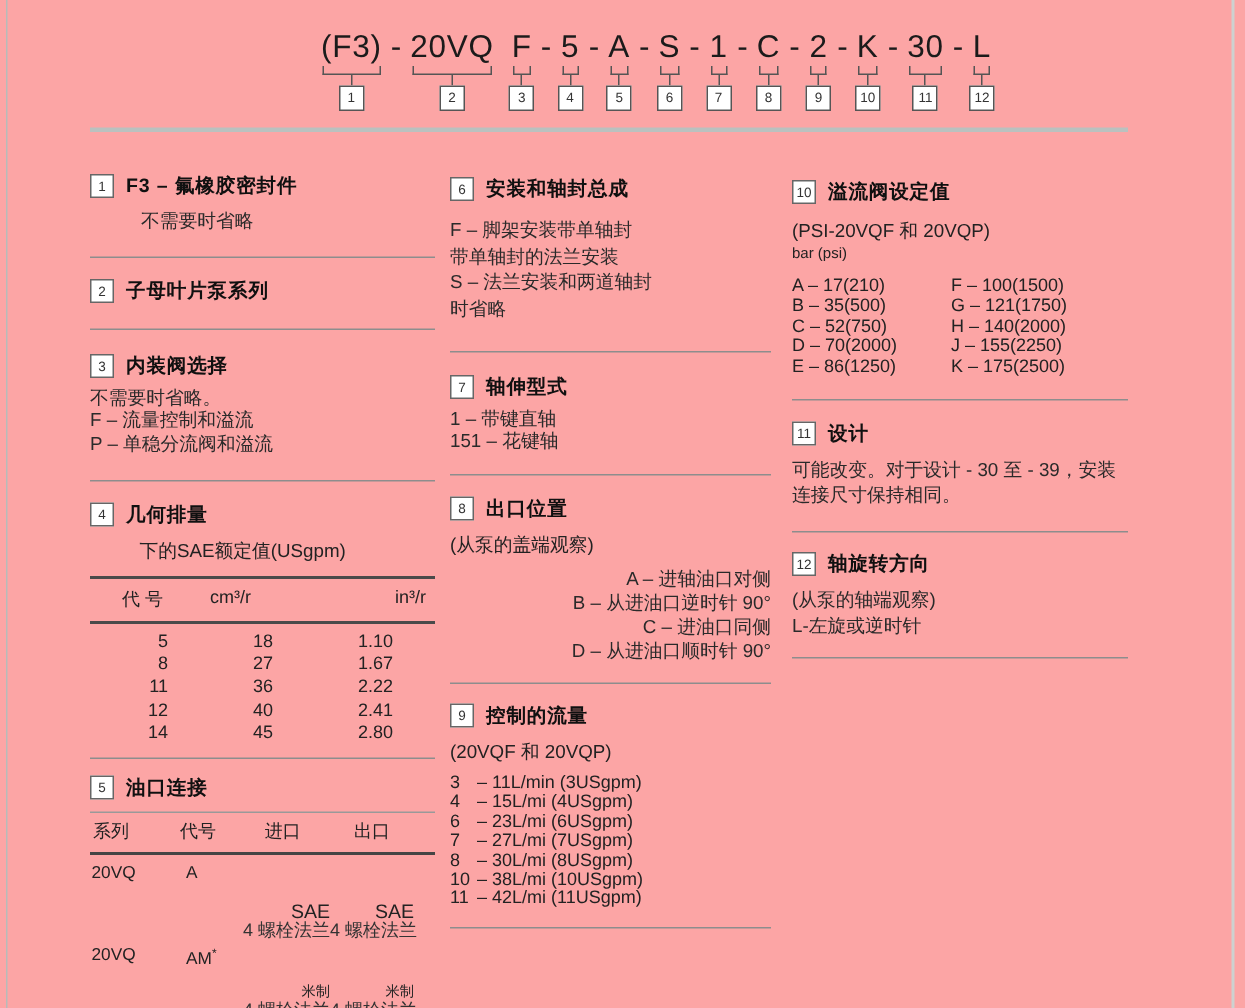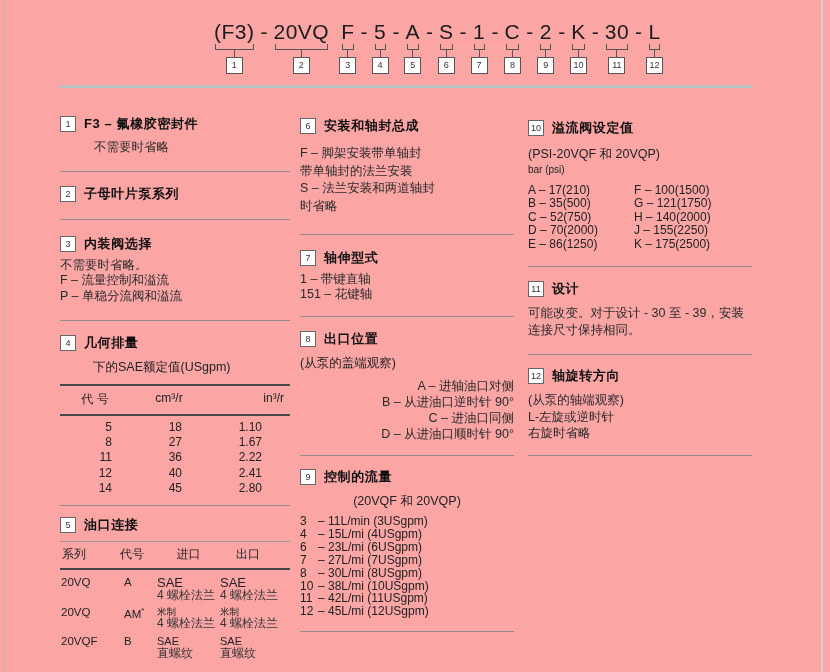--- a/index.html
+++ b/index.html
@@ -42,61 +42,61 @@
   .div-l3{margin-top:16px;}
   .s4-head{margin-top:13px;}
   .s4-note{margin-top:7px;}
   .s4-note .n1{font-size:12.5px;line-height:16px;white-space:nowrap;}
   .s4-note .n2{font-size:12.5px;line-height:16px;padding-left:33px;white-space:nowrap;}
   .disp-table{margin-top:9px;}
   .dt-rule{border-top:2px solid #4a4a4a;}
   .dt-head,.dt-row{display:grid;grid-template-columns:62px 76px 86px;font-size:12px;}
   .dt-head{padding:5px 0 6px;}
   .dt-head .dt-c1{text-align:center;padding-left:8px;}
-  .dt-head .dt-c2{text-align:center;padding-left:18px;}
+  .dt-head .dt-c2{text-align:left;padding-left:18px;}
   .dt-head .dt-c3{text-align:right;padding-left:10px;}
   .dt-rows{padding:4px 0 6px;}
   .dt-row{line-height:15.2px;}
   .dt-row .dt-c1{text-align:right;padding-right:10px;}
   .dt-row .dt-c2{text-align:right;padding-right:16px;}
   .dt-row .dt-c3{text-align:right;padding-right:22px;}
   .div-l4{margin-top:3px;}
   .s5-head{margin-top:10px;}
   .pt-topline{margin-top:7px;border-top:1px solid #999;}
   .pt-head{display:grid;grid-template-columns:58px 39px 63px 56px;font-size:12px;padding:4px 0 5px;}
   .pt-head .h1{padding-left:2px;font-family:Liberation Serif, serif;}
   .pt-head .h2{padding-left:2px;}
   .pt-head .h3,.pt-head .h4{text-align:center;}
   .pt-heavy{border-top:2px solid #454545;}
   .pt-row{display:grid;grid-template-columns:58px 39px 63px 56px;padding-top:6px;min-height:23px;}
   .pt-c1{font-size:11.5px;padding-left:1px;white-space:nowrap;}
   .pt-c2{font-size:11.5px;padding-left:6px;}
   .pt-c2 sup{font-size:8px;}
-  .pt-cell{text-align:left;}
+  .pt-cell{text-align:right;margin-top:25px;}
   .pt-main{font-size:11px;line-height:12px;}
   .pt-main.big{font-size:13px;line-height:13px;}
   .pt-main.small{font-size:9.5px;line-height:11px;}
   .pt-sub{font-size:12px;line-height:10px;color:#333;margin-top:1px;white-space:nowrap;}
 
   
   .s6-head{margin-top:9px;}
   .s6-body{margin-top:10px;}
   .s6-body .line{line-height:17.5px;}
   .div-m1{margin-top:19px;}
   .s7-head{margin-top:14px;}
   .s7-body{margin-top:5px;}
   .s7-body .line{line-height:15px;}
   .div-m2{margin-top:14px;}
   .s8-head{margin-top:13px;}
   .s8-sub{margin-top:8px;font-size:12.5px;line-height:15px;}
   .s8-body{margin-top:7px;}
   .s8-body .line{line-height:16px;text-align:right;}
   .div-m3{margin-top:13px;}
   .s9-head{margin-top:12px;}
-  .s9-sub{margin-top:8px;font-size:12.5px;line-height:15px;text-align:center;}
+  .s9-sub{margin-top:8px;font-size:12.5px;line-height:15px;}
   .flow-items{margin-top:6px;}
   .flow-row{font-size:12px;line-height:12.9px;white-space:nowrap;}
   .flow-code{display:inline-block;width:18px;}
   .div-m4{margin-top:13px;}
 
   
   .s10-head{margin-top:9px;}
   .s10-sub1{margin-top:10px;font-size:12.5px;line-height:15px;}
   .s10-sub2{font-size:10px;line-height:15px;}
   .relief-grid{margin-top:7px;display:grid;grid-template-columns:106px 1fr;}
@@ -381,21 +381,20 @@
     </div>
     <div class="s9-sub">(20VQF 和 20VQP)</div>
     <div id="flow-items" class="flow-items">
         <div class="flow-row"><span class="flow-code">3</span><span class="flow-text">– 11L/min (3USgpm)</span></div>
         <div class="flow-row"><span class="flow-code">4</span><span class="flow-text">– 15L/mi (4USgpm)</span></div>
         <div class="flow-row"><span class="flow-code">6</span><span class="flow-text">– 23L/mi (6USgpm)</span></div>
         <div class="flow-row"><span class="flow-code">7</span><span class="flow-text">– 27L/mi (7USgpm)</span></div>
         <div class="flow-row"><span class="flow-code">8</span><span class="flow-text">– 30L/mi (8USgpm)</span></div>
         <div class="flow-row"><span class="flow-code">10</span><span class="flow-text">– 38L/mi (10USgpm)</span></div>
         <div class="flow-row"><span class="flow-code">11</span><span class="flow-text">– 42L/mi (11USgpm)</span></div>
-        <div class="flow-row"><span class="flow-code">12</span><span class="flow-text">– 45L/mi (12USgpm)</span></div>
       </div>
 
     <div class="divider div-m4"></div>
   </div>
 
   <div class="col col-right">
     <div class="sec-head s10-head">
       <span class="sec-box">10</span>
       <span class="sec-title">溢流阀设定值</span>
     </div>
@@ -431,18 +430,17 @@
 
     <div class="divider div-r2"></div>
 
     <div class="sec-head s12-head">
       <span class="sec-box">12</span>
       <span class="sec-title">轴旋转方向</span>
     </div>
     <div class="s12-body">
         <div class="line">(从泵的轴端观察)</div>
         <div class="line">L-左旋或逆时针</div>
-        <div class="line">右旋时省略</div>
       </div>
 
     <div class="divider div-r3"></div>
   </div>
 </div>
 
 </body></html>

